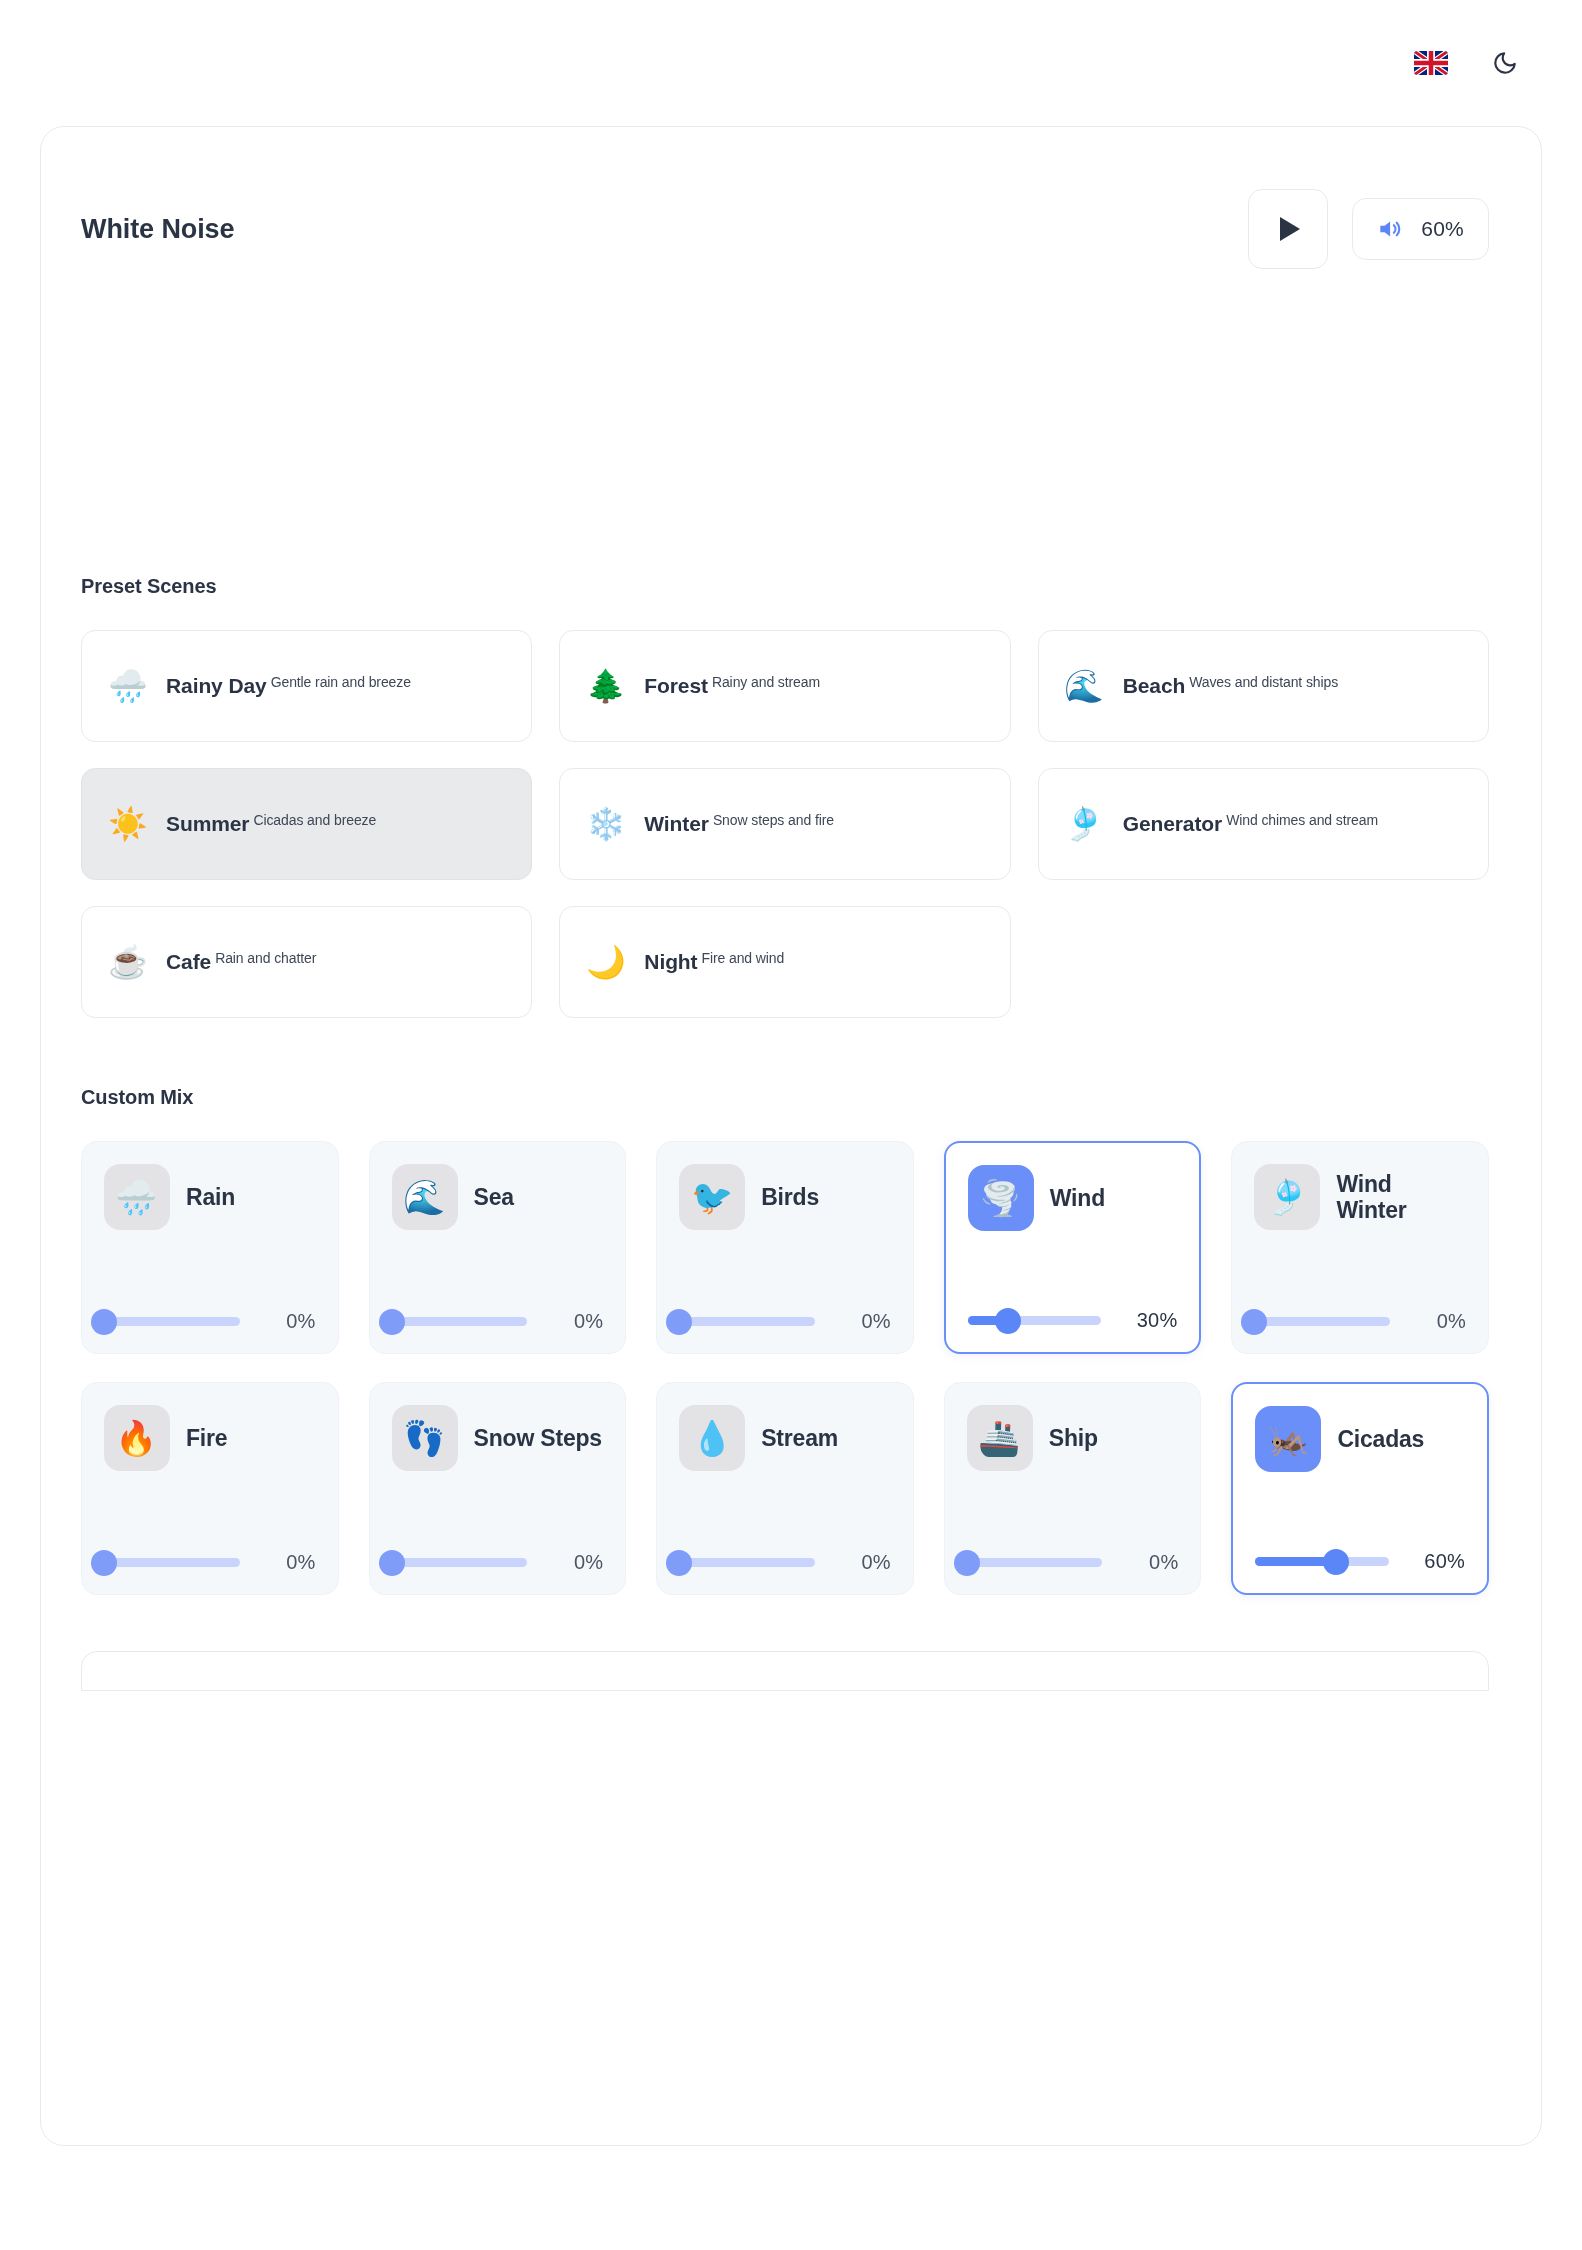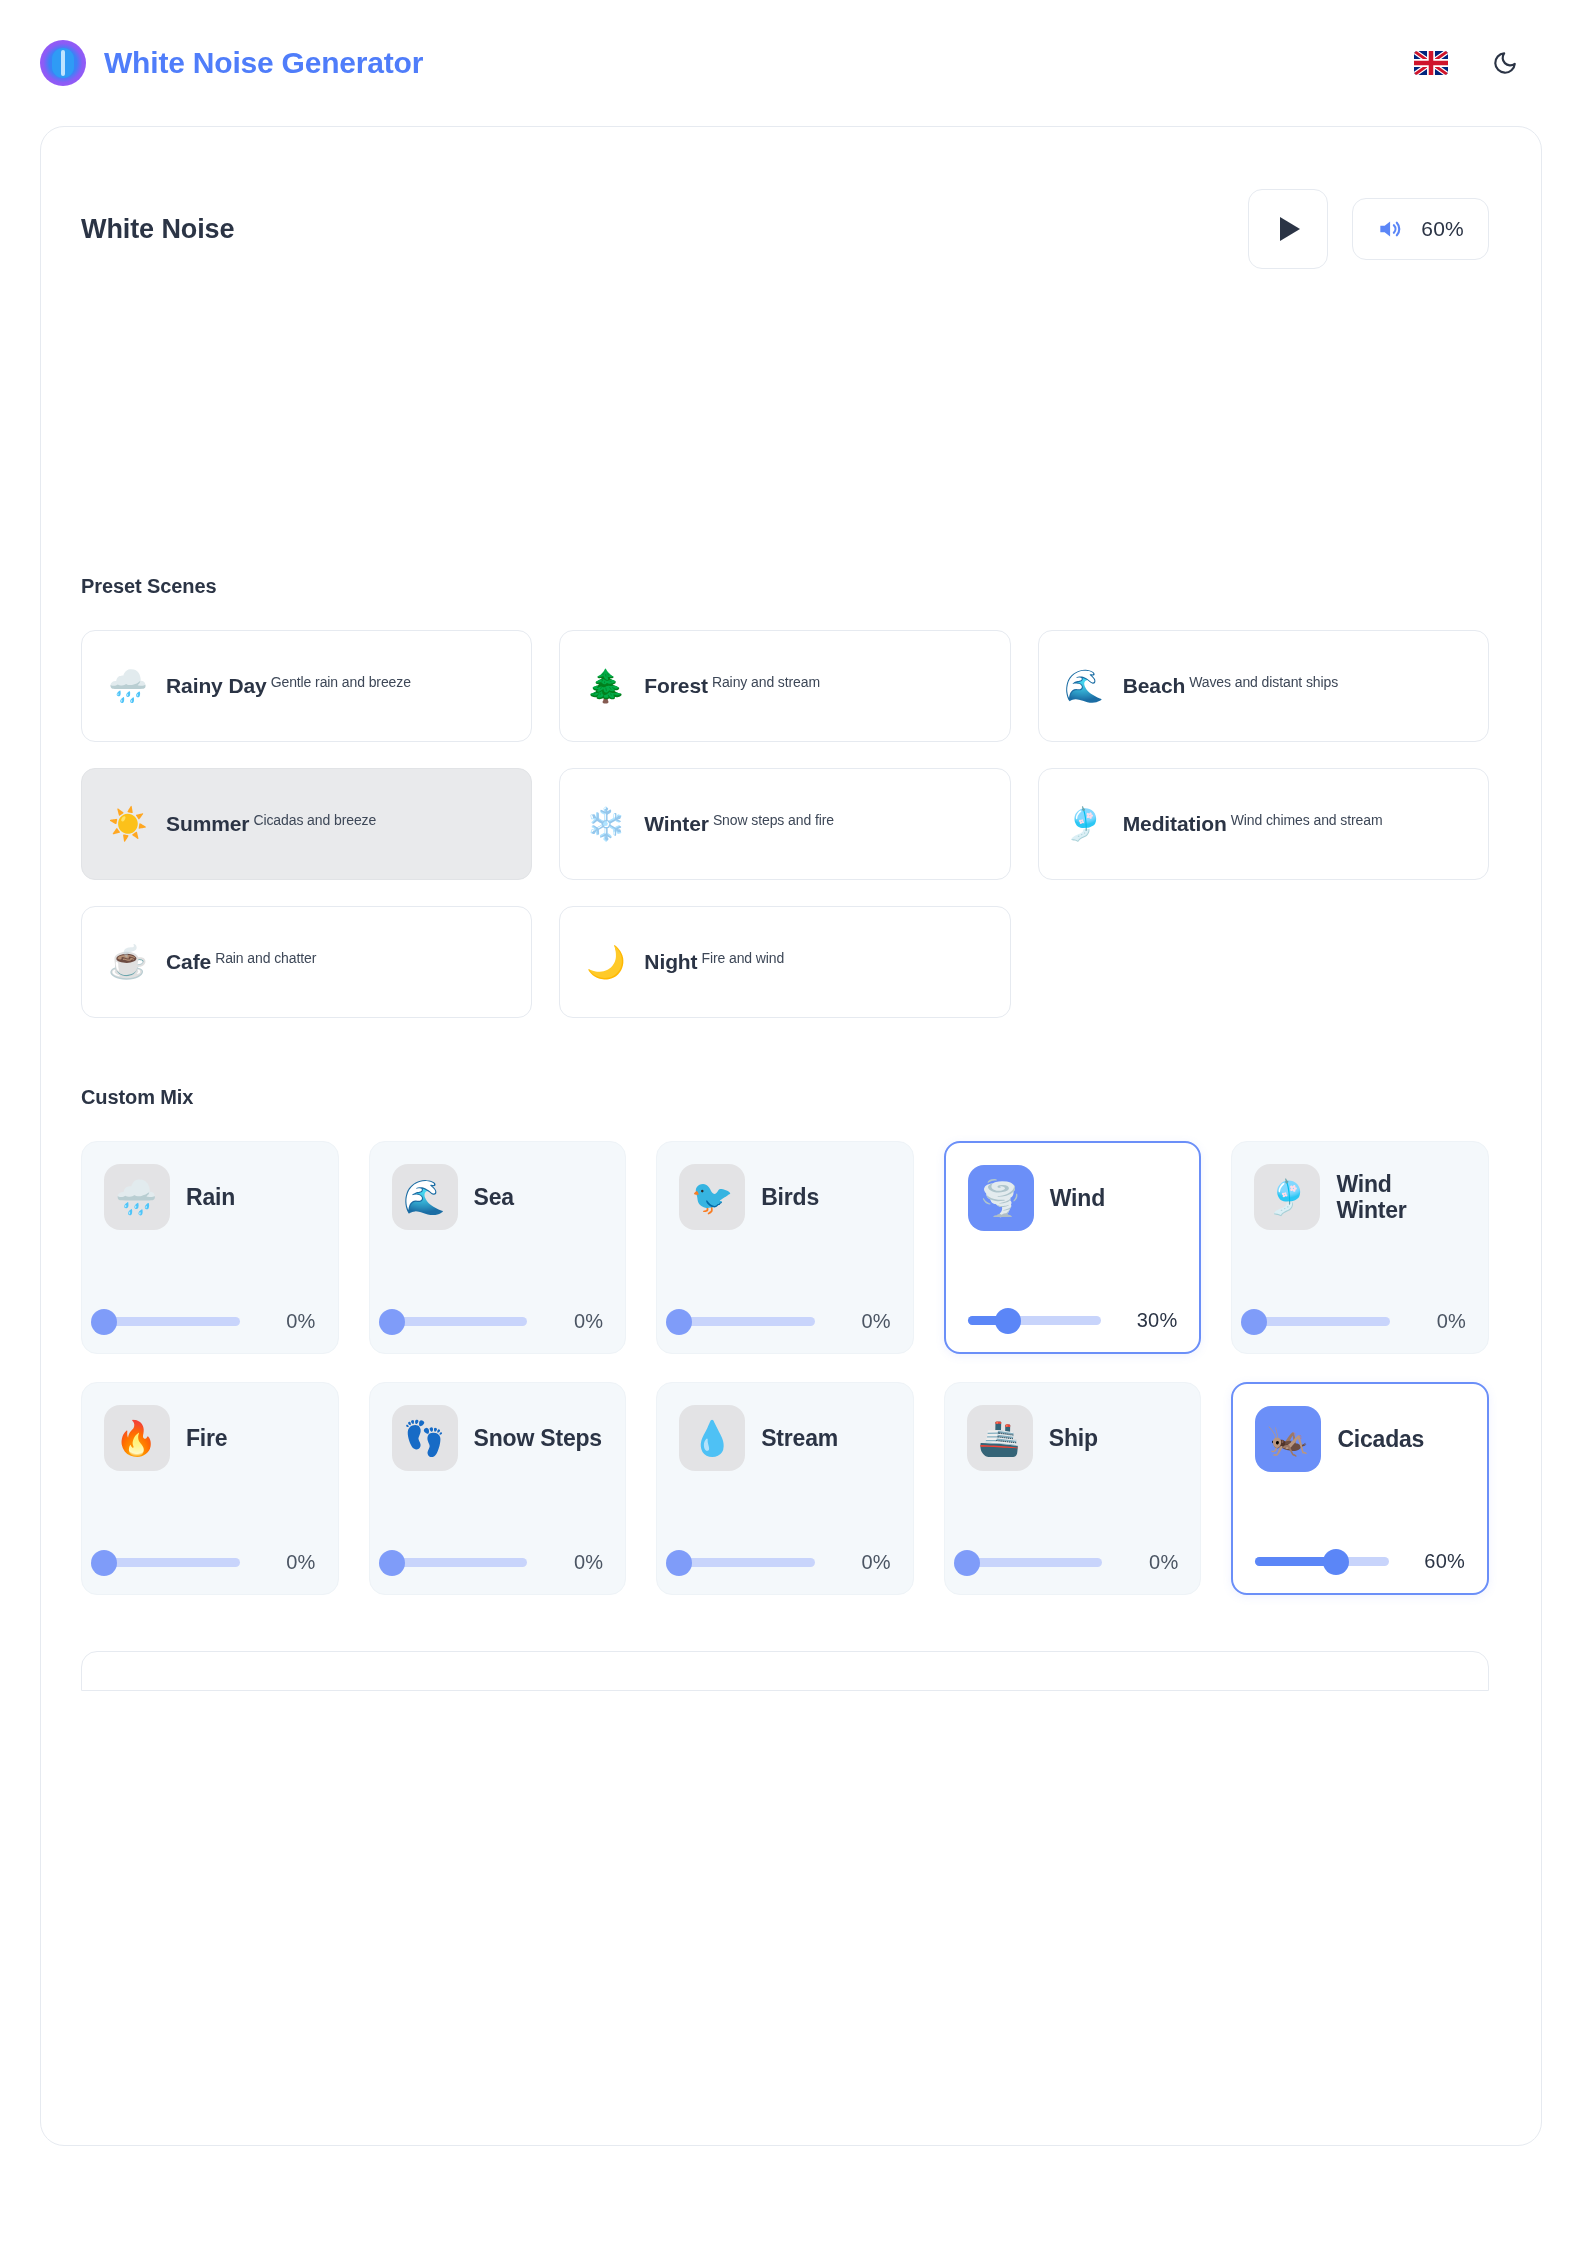--- a/index.html
+++ b/index.html
@@ -314,24 +314,20 @@
     border-top-left-radius: 16px;
     border-top-right-radius: 16px;
     height: 40px;
     background: #ffffff;
   }
 </style>
 </head>
 <body>
 
 <div class="header">
-  <div class="brand">
-    <div class="logo"></div>
-    <div class="brand-title">White Noise Generator</div>
-  </div>
   <div class="header-actions">
     <div class="flag-btn">
       <svg viewBox="0 0 60 42" preserveAspectRatio="none">
         <rect width="60" height="42" fill="#00247d"></rect>
         <path d="M0,0 L60,42 M60,0 L0,42" stroke="#ffffff" stroke-width="9"></path>
         <path d="M0,0 L60,42 M60,0 L0,42" stroke="#cf142b" stroke-width="5"></path>
         <path d="M30,0 L30,42 M0,21 L60,21" stroke="#ffffff" stroke-width="14"></path>
         <path d="M30,0 L30,42 M0,21 L60,21" stroke="#cf142b" stroke-width="8"></path>
       </svg>
     </div>
@@ -407,21 +403,21 @@
           <div class="preset-emoji">❄️</div>
           <div class="preset-texts">
             <div class="preset-name">Winter</div>
             <div class="preset-desc">Snow steps and fire</div>
           </div>
         </div>
 
         <div class="preset-card">
           <div class="preset-emoji">🎐</div>
           <div class="preset-texts">
-            <div class="preset-name">Meditation</div>
+            <div class="preset-name">Generator</div>
             <div class="preset-desc">Wind chimes and stream</div>
           </div>
         </div>
 
         <div class="preset-card">
           <div class="preset-emoji">☕</div>
           <div class="preset-texts">
             <div class="preset-name">Cafe</div>
             <div class="preset-desc">Rain and chatter</div>
           </div>

